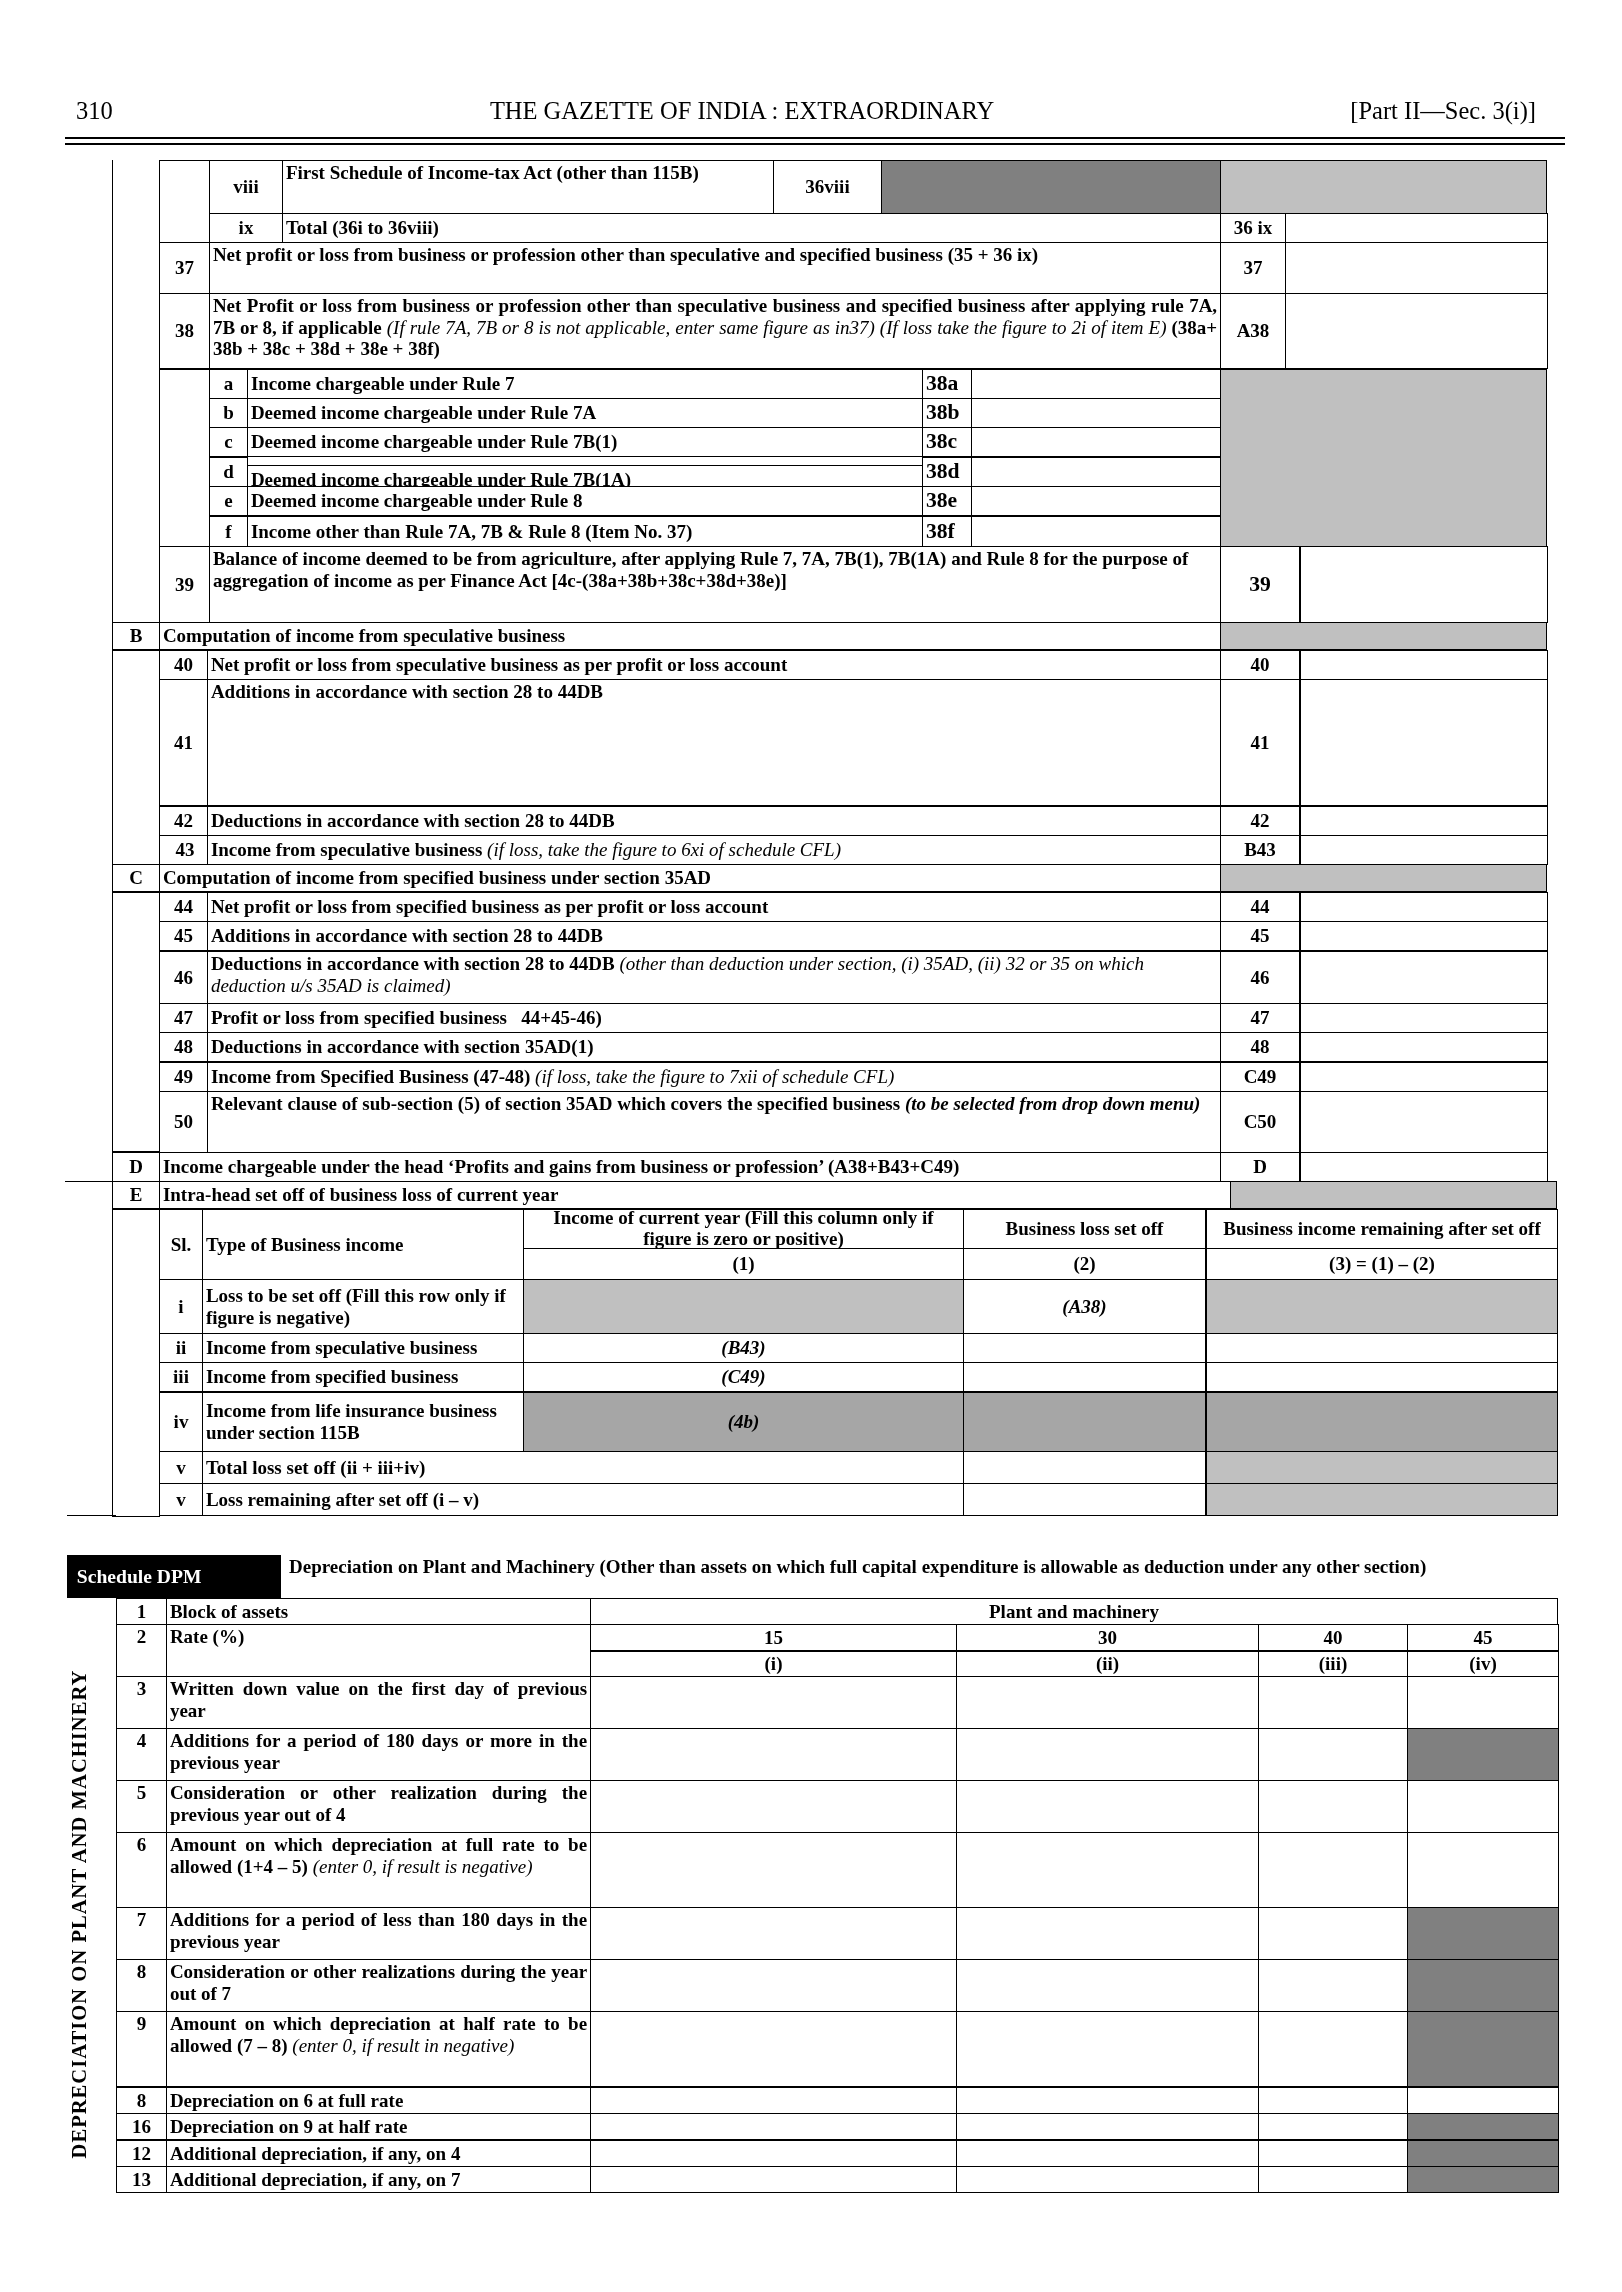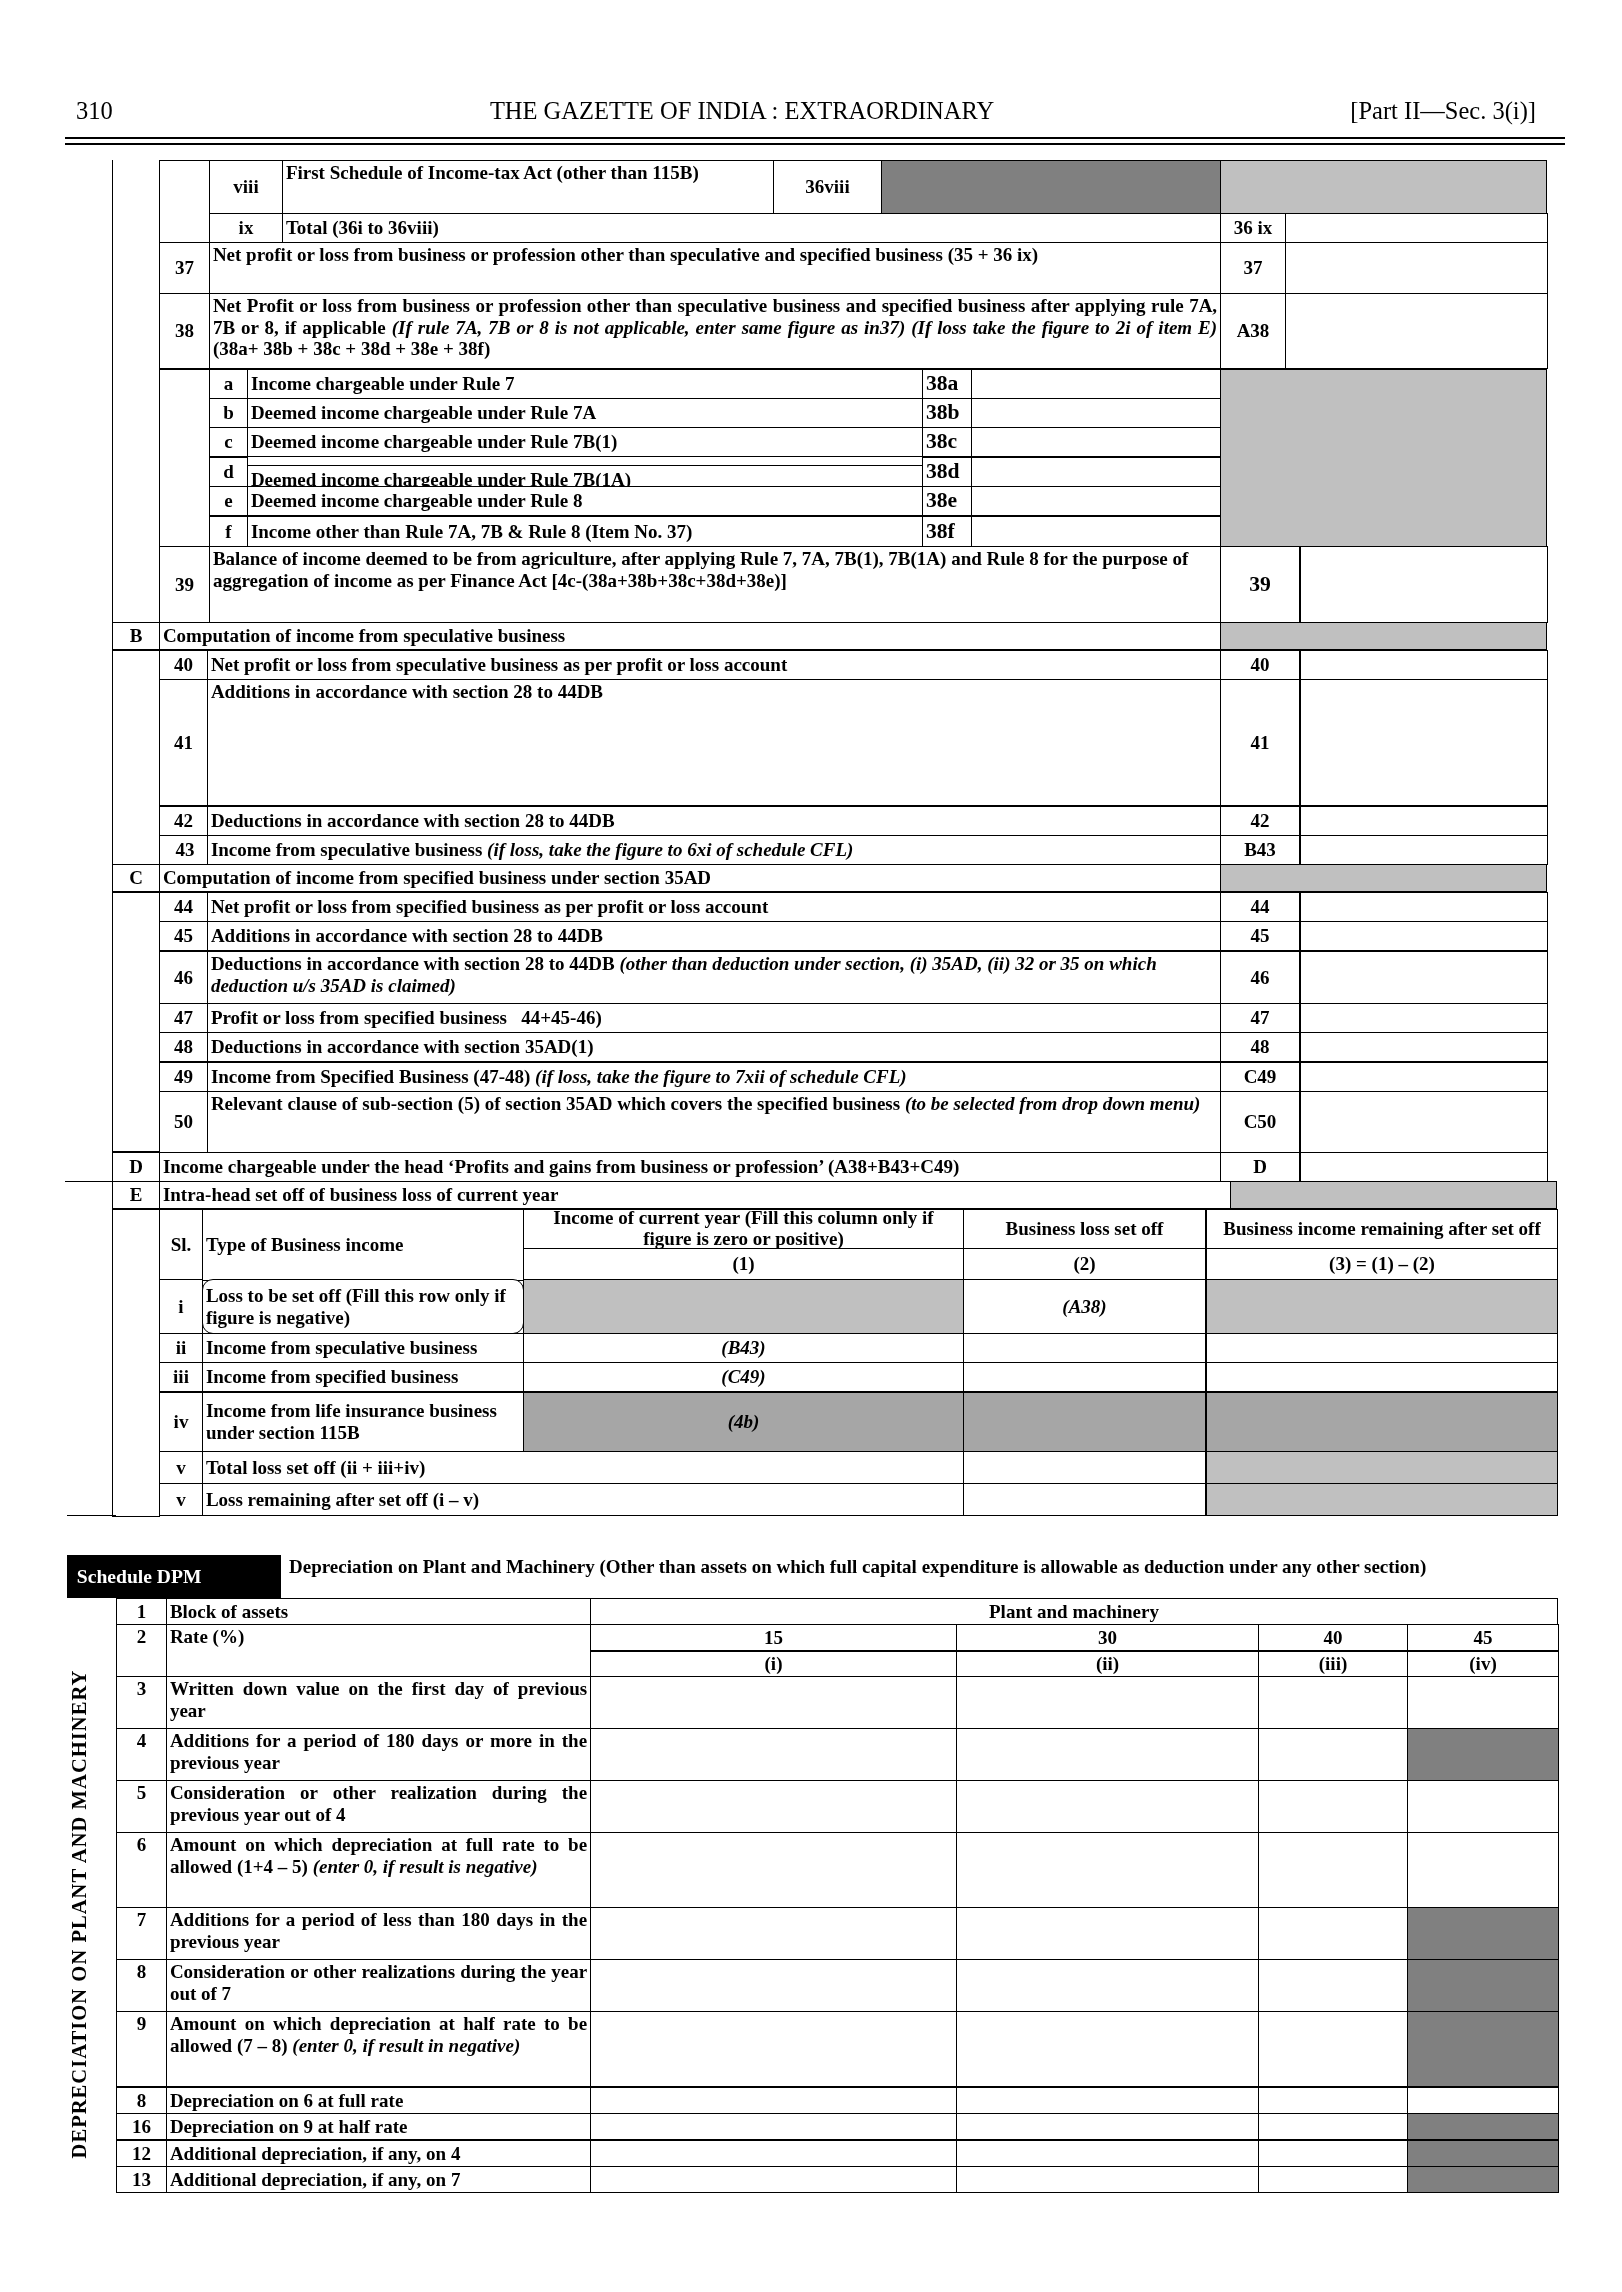--- a/index.html
+++ b/index.html
@@ -5,21 +5,21 @@
   html,body{margin:0;padding:0;background:#fff;}
   body{width:1622px;height:2293px;position:relative;overflow:hidden;font-family:"Liberation Serif","DejaVu Serif",serif;color:#000;}
   .abs{position:absolute;box-sizing:border-box;}
   .hdr{font-size:24.5px;top:96px;line-height:29px;}
   .hline{position:absolute;left:65px;width:1500px;height:0;border-top:2px solid #000;}
   .cell{position:absolute;box-sizing:border-box;border:1.5px solid #000;background:#fff;font-size:19px;line-height:21.6px;padding:1px 2.9px;overflow:hidden;}
   .noborder{border:none;}
   .c{text-align:center;display:flex;align-items:center;justify-content:center;}
   .vc{display:flex;align-items:center;}
   .b{font-weight:bold;}
-  .i{font-style:italic;font-weight:bold;}
+  .i{font-style:italic;font-weight:normal;}
   .g1{background:#c0c0c0;}
   .g2{background:#808080;}
   .g3{background:#a6a6a6;}
   .dpm-label{background:#000;color:#fff;font-weight:bold;font-size:19.6px;}
   .vert{position:absolute;left:59px;top:1661px;width:39px;height:505px;}
   .vert span{position:absolute;left:50%;top:50%;transform:translate(-50%,-50%) rotate(-90deg);white-space:nowrap;font-weight:bold;font-size:20.6px;letter-spacing:1px;}
 </style>
 </head>
 <body>
 
@@ -182,21 +182,21 @@
 <div class="cell c b" style="left:159px;top:1209px;width:44px;height:72px;">Sl.</div>
 <div class="cell b vc" style="left:202px;top:1209px;width:322px;height:72px;">Type of Business income</div>
 <div class="cell c b" style="left:523px;top:1209px;width:441px;height:40px;line-height:20.6px;">Income of current year (Fill this column only if figure is zero or positive)</div>
 <div class="cell c b" style="left:963px;top:1209px;width:243px;height:40px;">Business loss set off</div>
 <div class="cell c b" style="left:1206px;top:1209px;width:352px;height:40px;line-height:20.6px;">Business income remaining after set off</div>
 <div class="cell c b" style="left:523px;top:1248px;width:441px;height:32px;">(1)</div>
 <div class="cell c b" style="left:963px;top:1248px;width:243px;height:32px;">(2)</div>
 <div class="cell c b" style="left:1206px;top:1248px;width:352px;height:32px;">(3) = (1) – (2)</div>
 
 <div class="cell c b" style="left:159px;top:1279px;width:44px;height:55px;">i</div>
-<div class="cell b vc" style="left:202px;top:1279px;width:322px;height:55px;border-radius:11px;">Loss to be set off (Fill this row only if figure is negative)</div>
+<div class="cell b vc" style="left:202px;top:1279px;width:322px;height:55px;">Loss to be set off (Fill this row only if figure is negative)</div>
 <div class="cell g1" style="left:523px;top:1279px;width:441px;height:55px;"></div>
 <div class="cell c b i" style="left:963px;top:1279px;width:243px;height:55px;font-weight:bold;">(A38)</div>
 <div class="cell g1" style="left:1206px;top:1279px;width:352px;height:55px;"></div>
 
 <div class="cell c b" style="left:159px;top:1333px;width:44px;height:30px;">ii</div>
 <div class="cell b vc" style="left:202px;top:1333px;width:322px;height:30px;">Income from speculative business</div>
 <div class="cell c b" style="left:523px;top:1333px;width:441px;height:30px;font-style:italic;">(B43)</div>
 <div class="cell" style="left:963px;top:1333px;width:243px;height:30px;"></div>
 <div class="cell" style="left:1206px;top:1333px;width:352px;height:30px;"></div>
 

